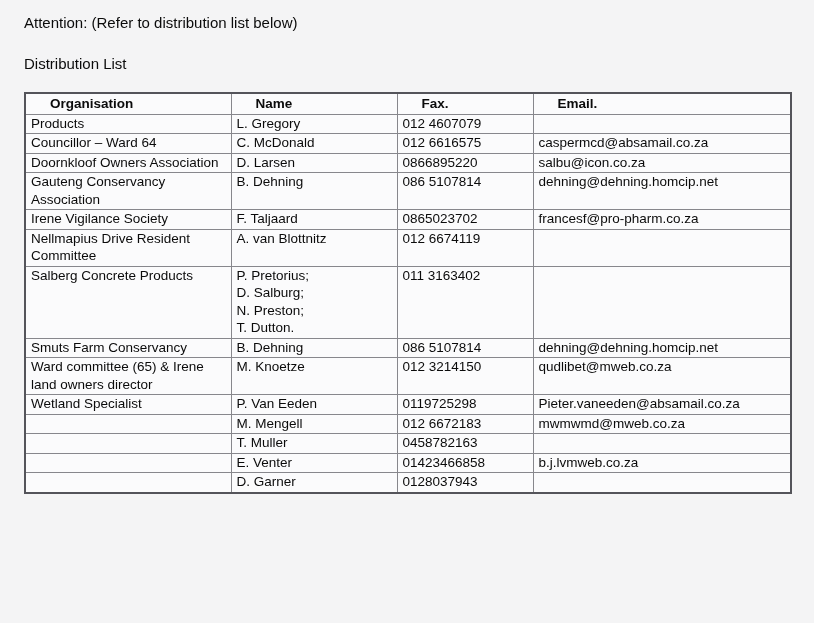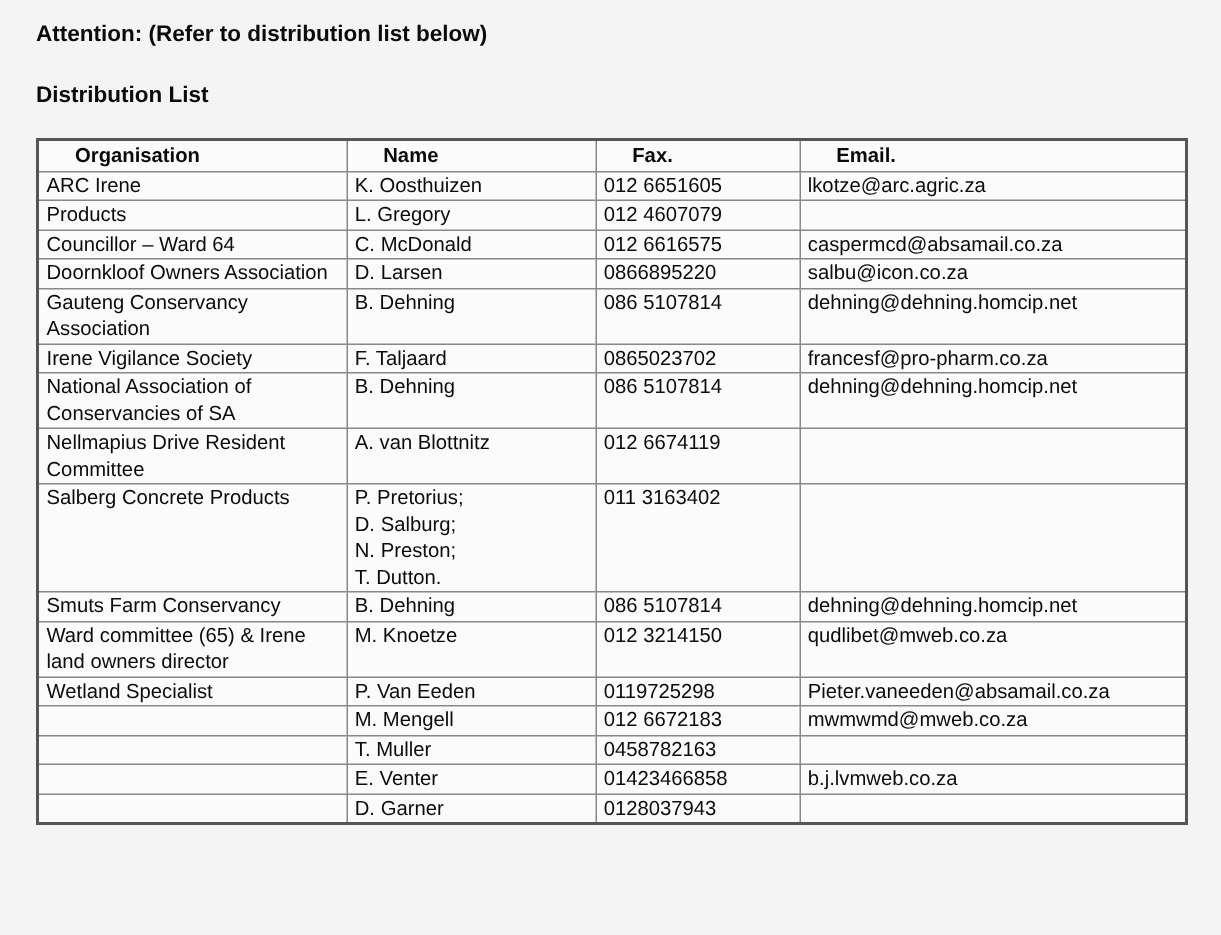--- a/index.html
+++ b/index.html
@@ -9,21 +9,21 @@
     background: #f4f4f5;
     font-family: "Liberation Sans", sans-serif;
     color: #0b0b0b;
     overflow: hidden;
   }
   .page {
     padding: 12px 24px 0 24px;
   }
   .heading {
     font-size: 15px;
-    font-weight: bold;
+    font-weight: normal;
     line-height: 18px;
   }
   .heading-attention { margin-top: 2px; }
   .heading-distlist { margin-top: 23px; }
   table.dist-table {
     margin-top: 19px;
     width: 766px;
     table-layout: fixed;
     border-collapse: collapse;
     border: 2px solid #54545a;
@@ -70,26 +70,20 @@
     <thead>
       <tr>
         <th>Organisation</th>
         <th>Name</th>
         <th>Fax.</th>
         <th>Email.</th>
       </tr>
     </thead>
     <tbody>
         <tr>
-          <td>ARC Irene</td>
-          <td>K. Oosthuizen</td>
-          <td>012 6651605</td>
-          <td>lkotze@arc.agric.za</td>
-        </tr>
-        <tr>
           <td>Products</td>
           <td>L. Gregory</td>
           <td>012 4607079</td>
           <td></td>
         </tr>
         <tr>
           <td>Councillor – Ward 64</td>
           <td>C. McDonald</td>
           <td>012 6616575</td>
           <td>caspermcd@absamail.co.za</td>
@@ -104,26 +98,20 @@
           <td>Gauteng Conservancy Association</td>
           <td>B. Dehning</td>
           <td>086 5107814</td>
           <td>dehning@dehning.homcip.net</td>
         </tr>
         <tr>
           <td>Irene Vigilance Society</td>
           <td>F. Taljaard</td>
           <td>0865023702</td>
           <td>francesf@pro-pharm.co.za</td>
-        </tr>
-        <tr>
-          <td>National Association of Conservancies of SA</td>
-          <td>B. Dehning</td>
-          <td>086 5107814</td>
-          <td>dehning@dehning.homcip.net</td>
         </tr>
         <tr>
           <td>Nellmapius Drive Resident Committee</td>
           <td>A. van Blottnitz</td>
           <td>012 6674119</td>
           <td></td>
         </tr>
         <tr>
           <td>Salberg Concrete Products</td>
           <td>P. Pretorius;

